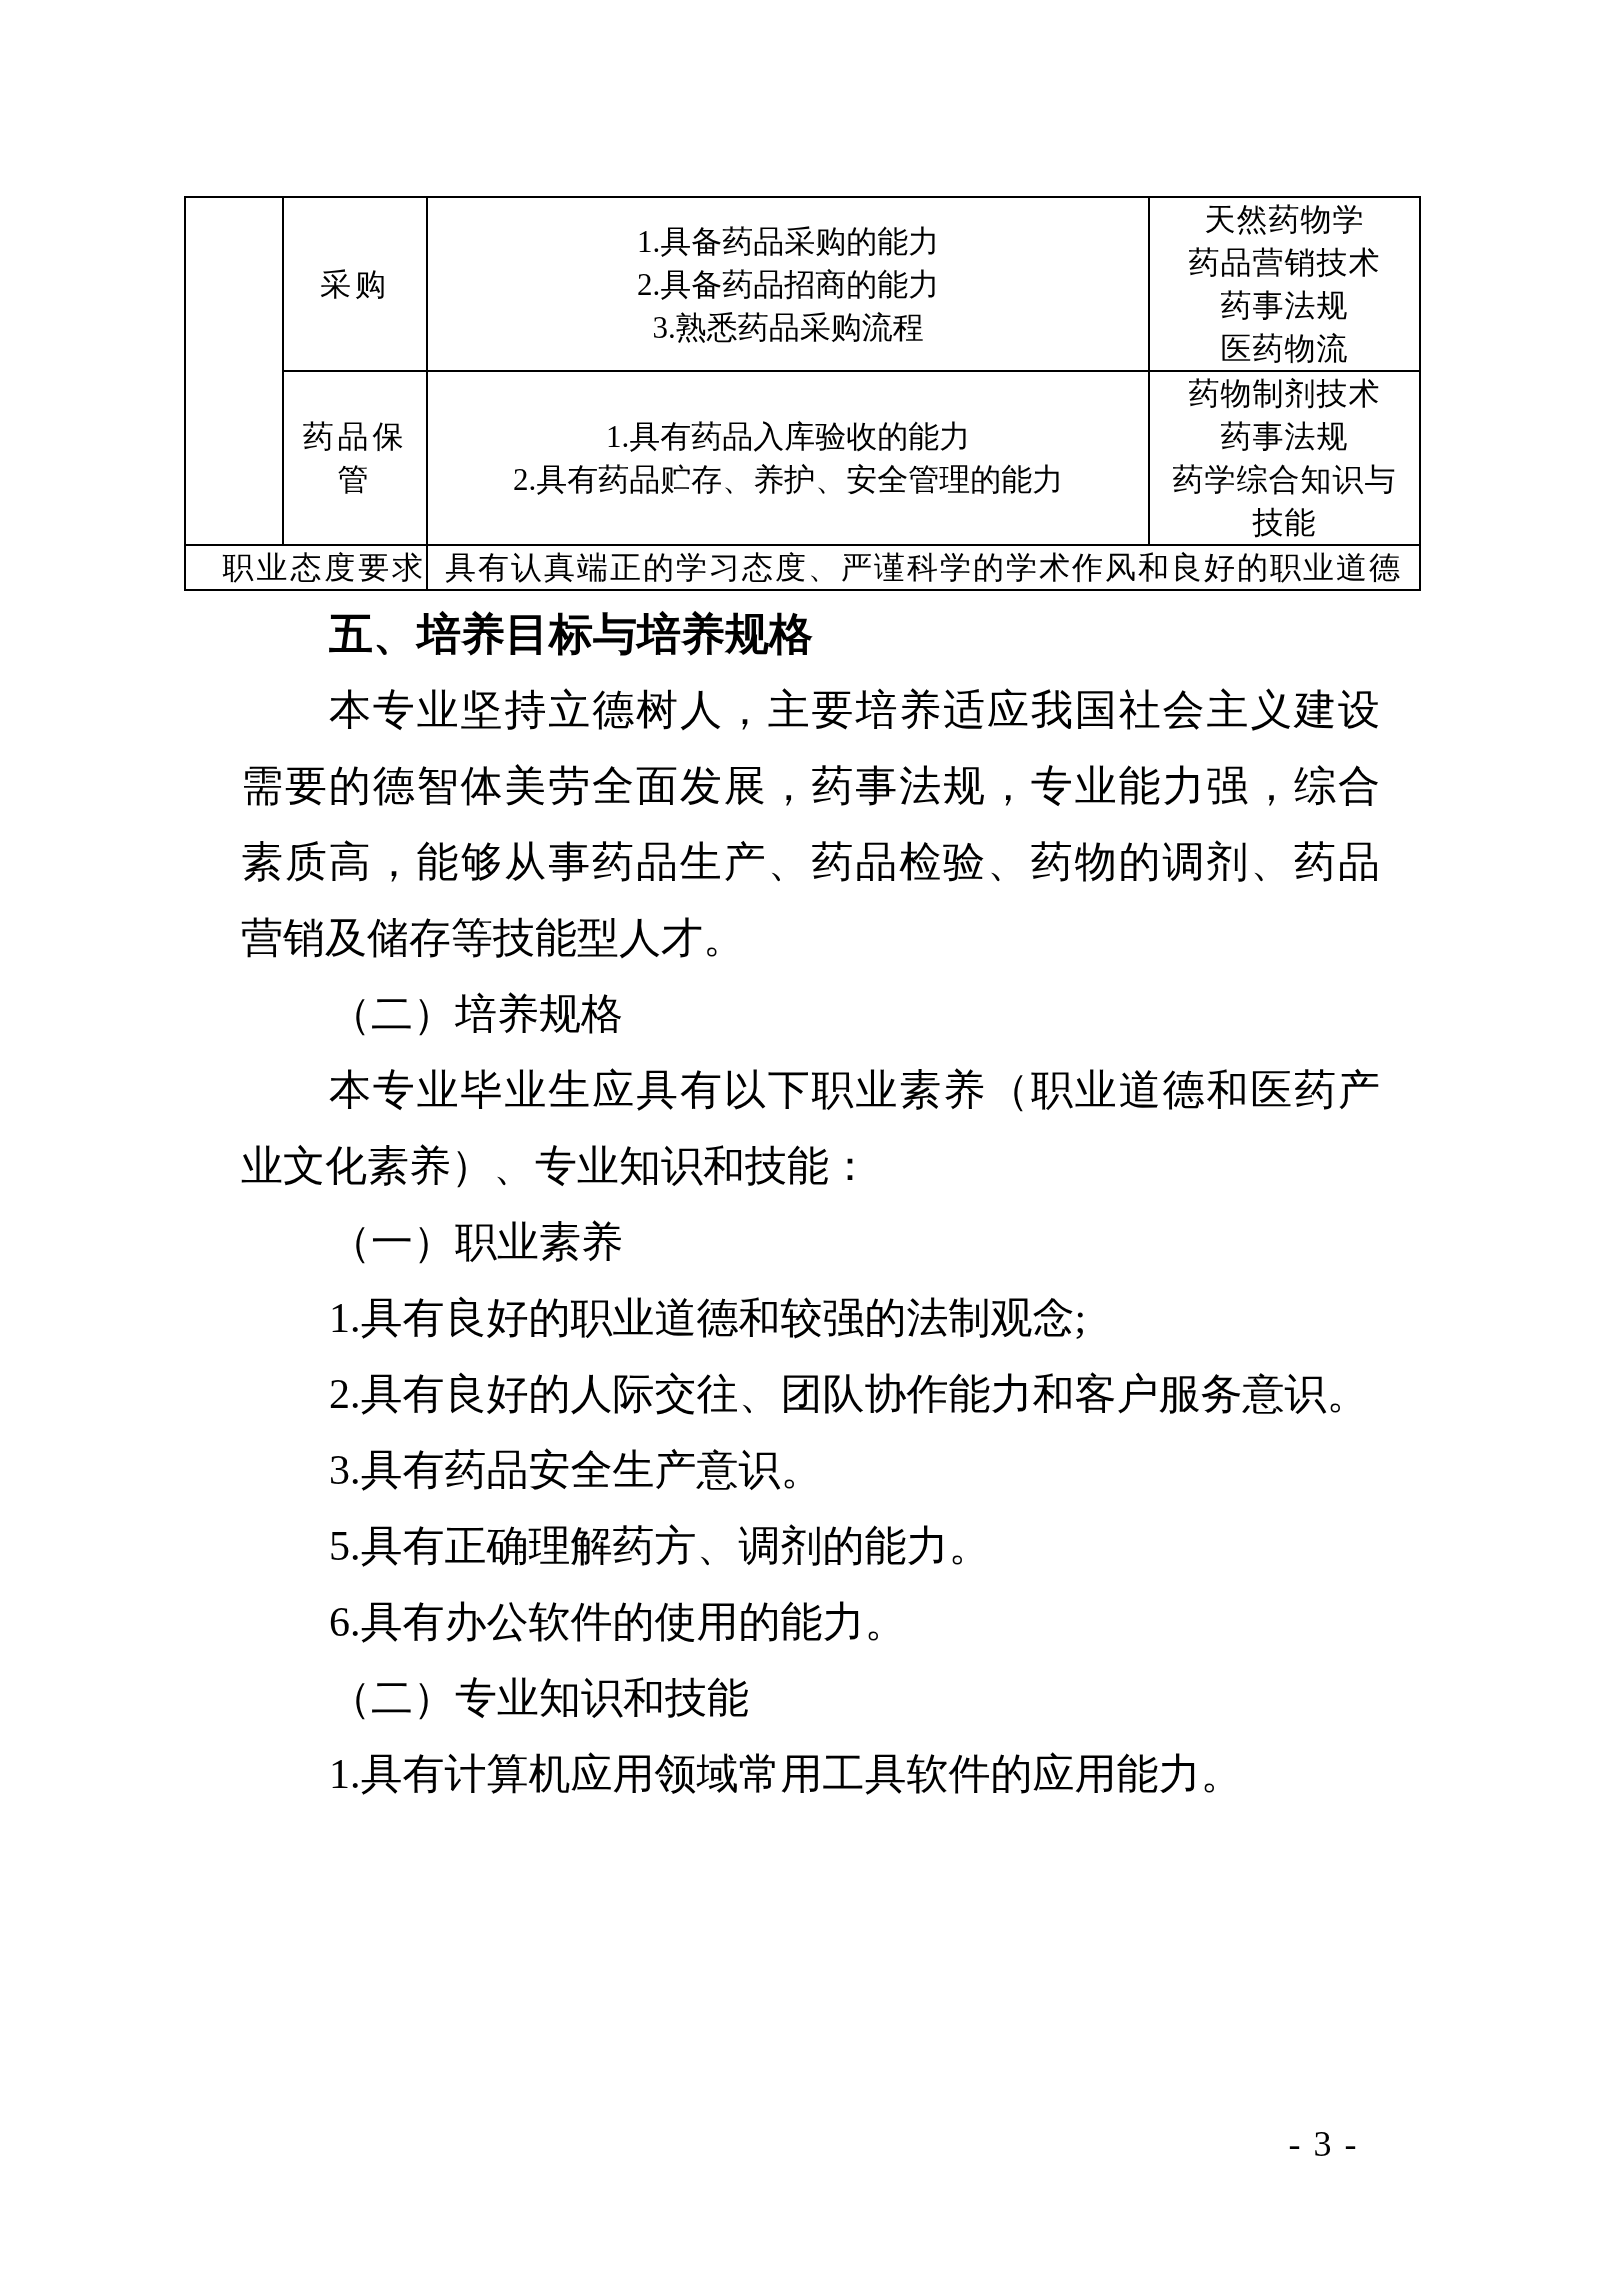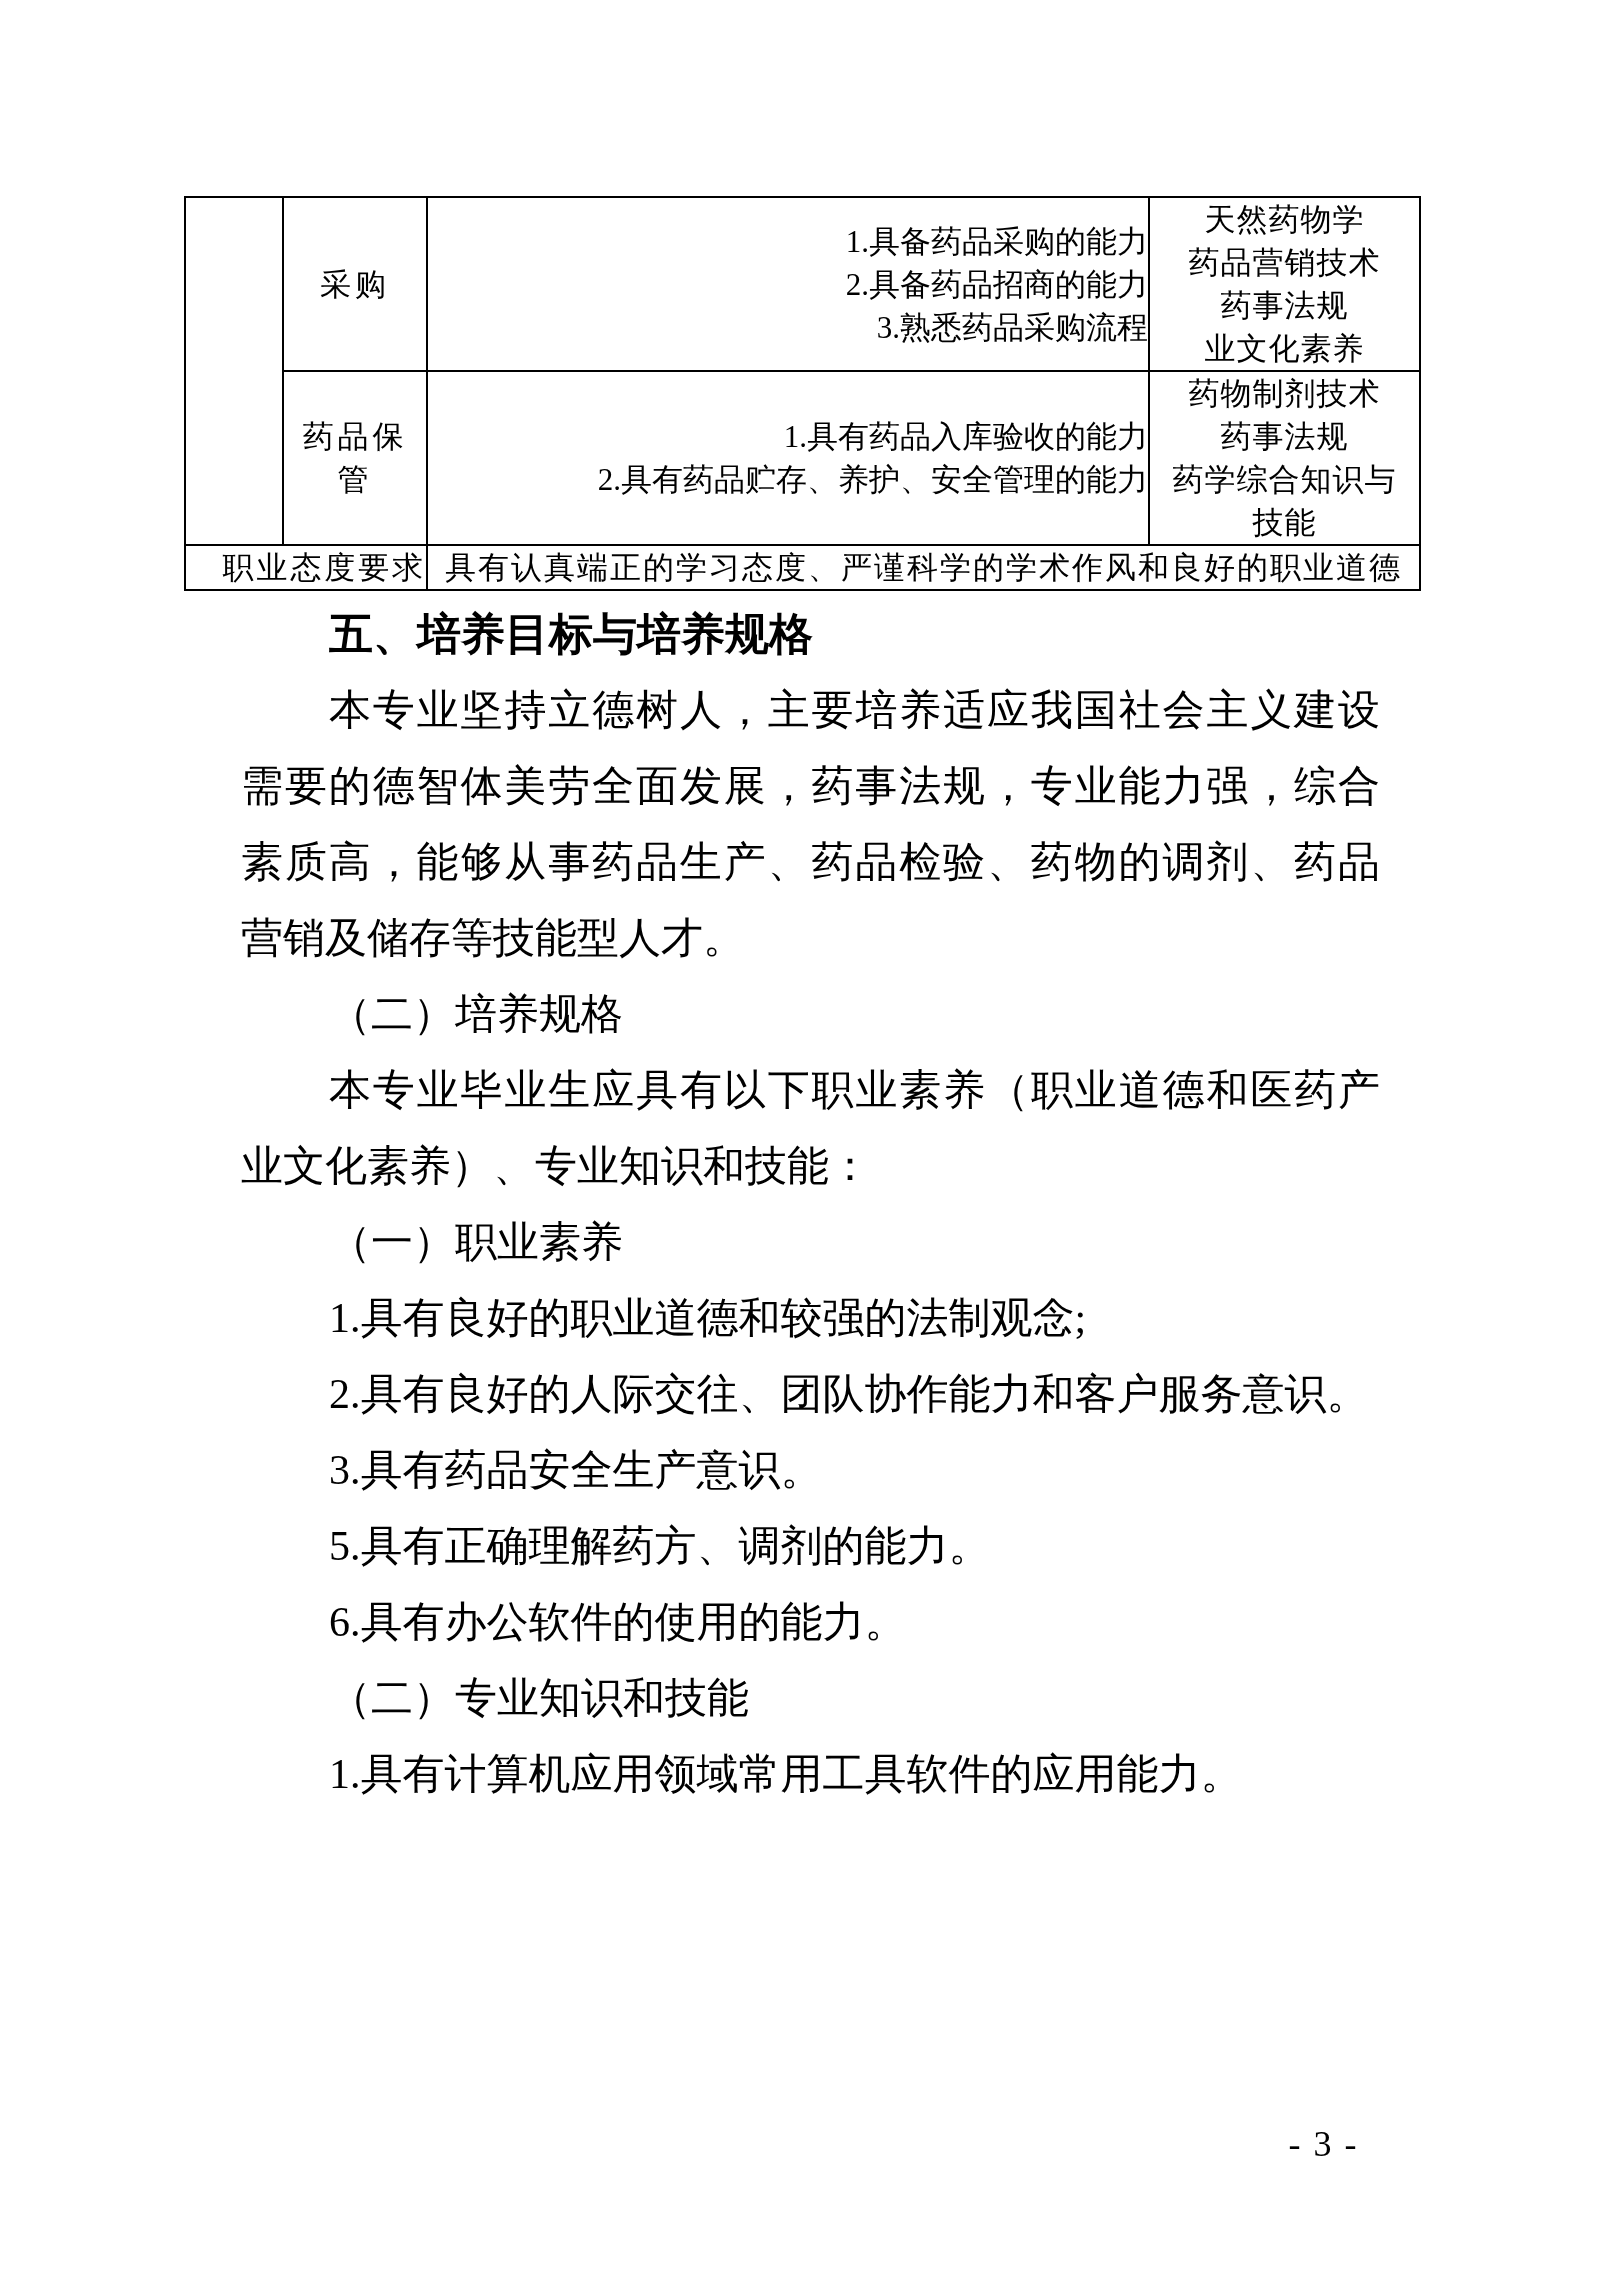--- a/index.html
+++ b/index.html
@@ -21,21 +21,21 @@
   .cont-table td{
     border:2px solid #000;
     padding:0;
     vertical-align:middle;
     overflow:hidden;
   }
   .r1{height:170px;}
   .r2{height:170px;}
   .r3{height:43px;}
   .c-job{text-align:center;letter-spacing:3.9px;}
-  .c-abil{padding-left:17.6px;text-align:right;}
+  .c-abil{padding-left:17.6px;text-align:center;}
   .c-course{text-align:center;letter-spacing:1px;}
   .c-att-label{text-align:right;letter-spacing:2.9px;}
   .c-att-value{text-align:center;letter-spacing:2px;margin-left:23px;}
   
   .body-text{
     position:absolute;left:225px;top:596px;width:1139px;
     font-size:42px;line-height:76px;margin-left:16px;
   }
   .bl{white-space:nowrap;}
   .h1{
@@ -70,21 +70,21 @@
         </td>
         <td class="c-abil">
           <div>1.具备药品采购的能力</div>
           <div>2.具备药品招商的能力</div>
           <div>3.熟悉药品采购流程</div>
         </td>
         <td class="c-course">
           <div>天然药物学</div>
           <div>药品营销技术</div>
           <div>药事法规</div>
-          <div>业文化素养</div>
+          <div>医药物流</div>
         </td>
       </tr>
       <tr class="r2">
         <td class="c-job">
           <div>药品保</div>
           <div>管</div>
         </td>
         <td class="c-abil">
           <div>1.具有药品入库验收的能力</div>
           <div>2.具有药品贮存、养护、安全管理的能力</div>

